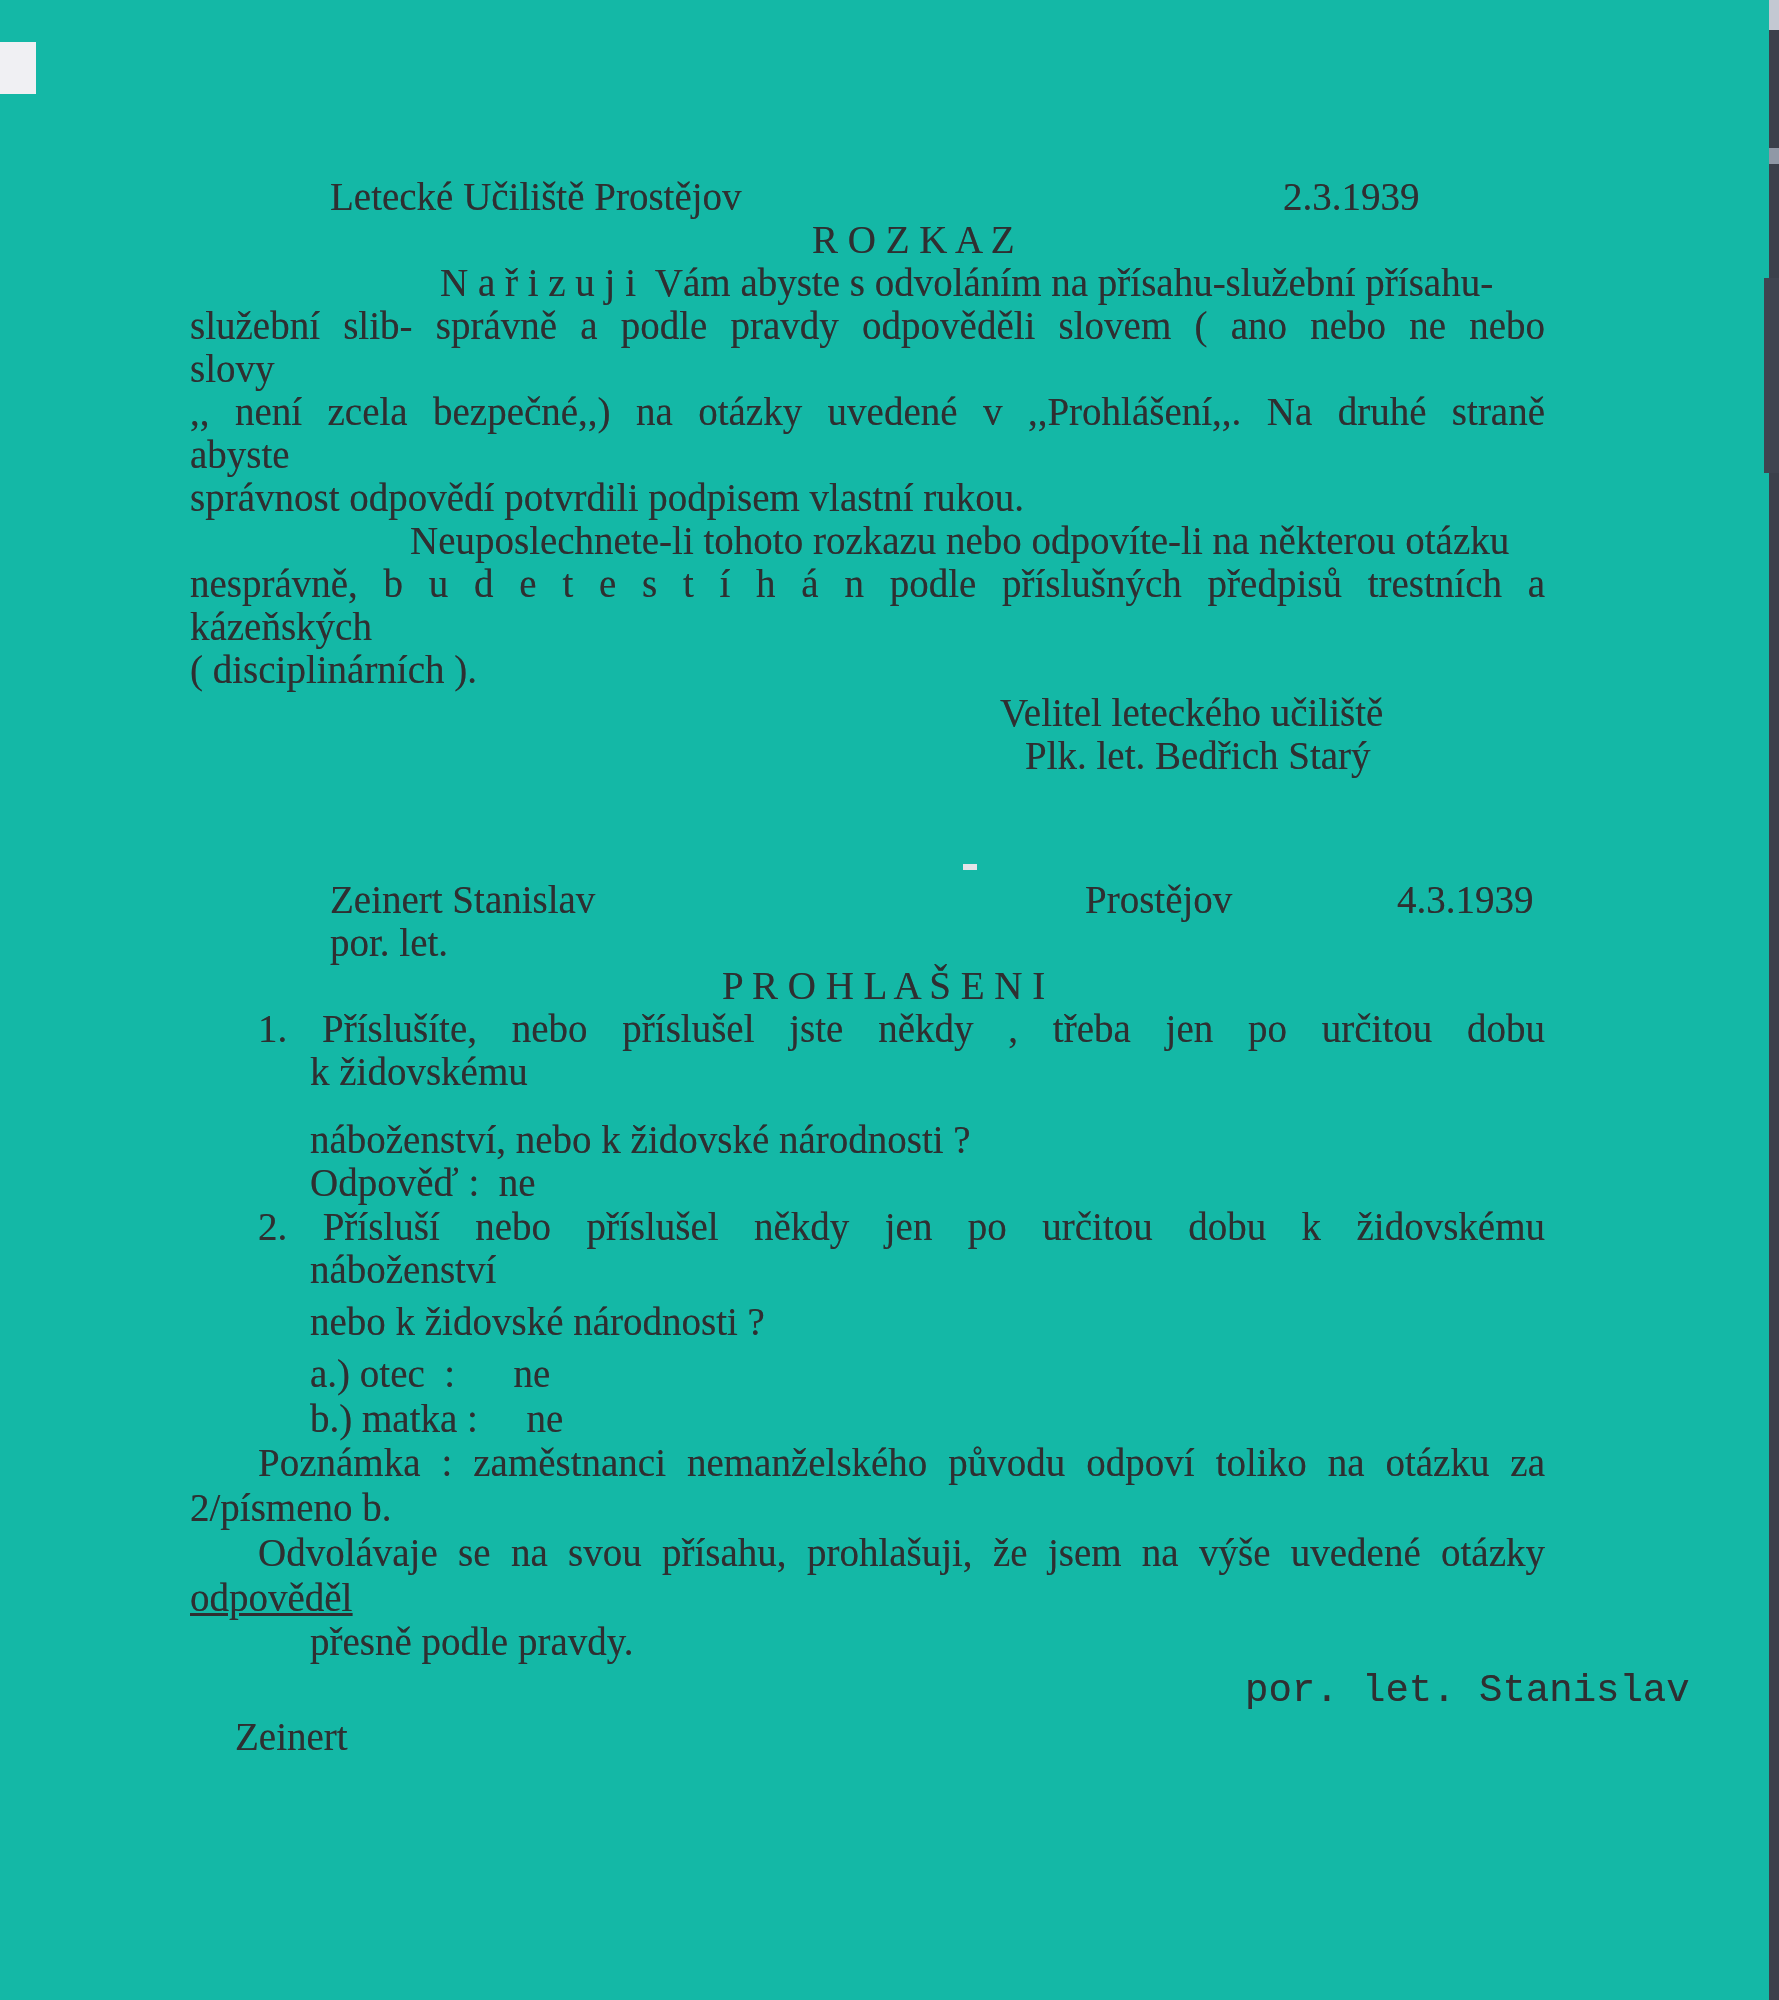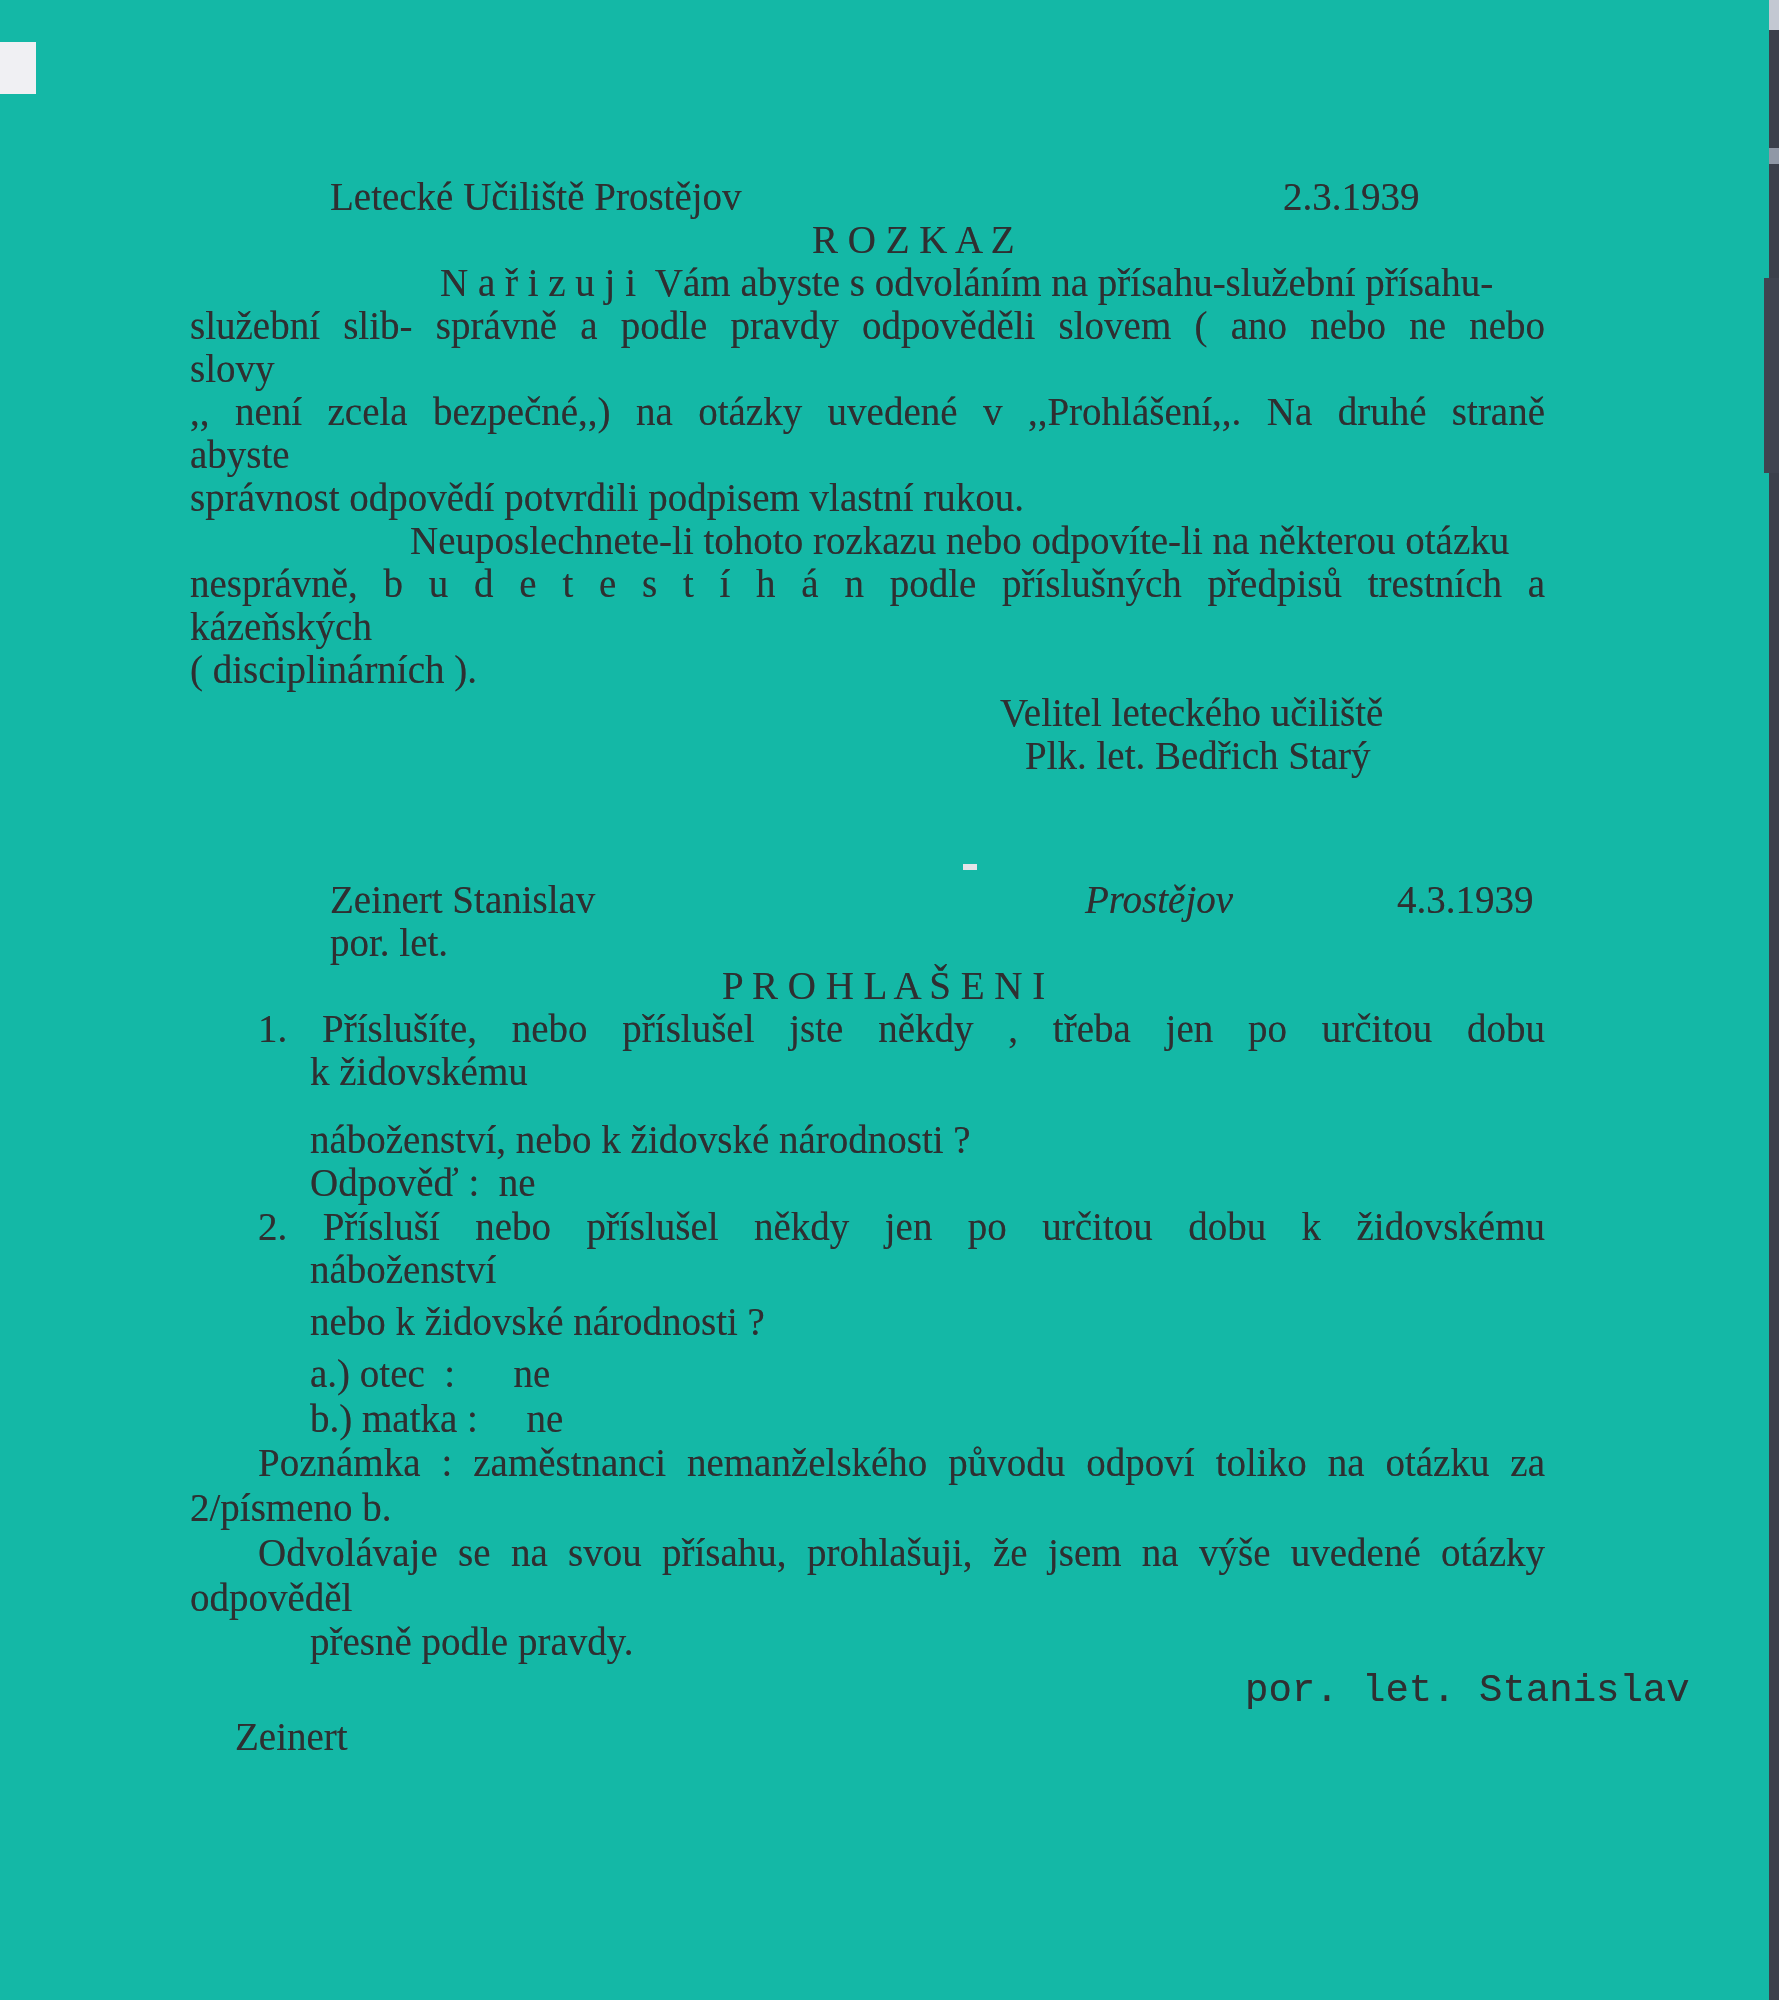--- a/index.html
+++ b/index.html
@@ -54,34 +54,34 @@
       <div class="line justify" style="left: 190px; top: 390px; width: 1355px;">,, není zcela bezpečné,,) na otázky uvedené v ,,Prohlášení,,. Na druhé straně</div>
       <div class="line" style="left: 190px; top: 433px;">abyste</div>
       <div class="line" style="left: 190px; top: 476px;">správnost odpovědí potvrdili podpisem vlastní rukou.</div>
       <div class="line" style="left: 410px; top: 519px;">Neuposlechnete-li tohoto rozkazu nebo odpovíte-li na některou otázku</div>
       <div class="line justify" style="left: 190px; top: 562px; width: 1355px;">nesprávně, b u d e t e   s t í h á n   podle příslušných předpisů trestních a</div>
       <div class="line" style="left: 190px; top: 605px;">kázeňských</div>
       <div class="line" style="left: 190px; top: 648px;">( disciplinárních ).</div>
       <div class="line" style="left: 1000px; top: 691px;">Velitel leteckého učiliště</div>
       <div class="line" style="left: 1025px; top: 734px; font-family: Liberation Serif, serif;">Plk. let. Bedřich Starý</div>
       <div class="line" style="left: 330px; top: 878px;">Zeinert Stanislav</div>
-      <div class="line" style="left: 1085px; top: 878px; font-style: italic;">Prostějov</div>
+      <div class="line" style="left: 1085px; top: 878px;">Prostějov</div>
       <div class="line" style="left: 1397px; top: 878px;">4.3.1939</div>
       <div class="line" style="left: 330px; top: 921px;">por. let.</div>
       <div class="line" style="left: 722px; top: 964px;">P R O H L A Š E N I</div>
       <div class="line justify" style="left: 258px; top: 1007px; width: 1287px;">1. Příslušíte, nebo příslušel jste někdy , třeba jen po určitou dobu</div>
       <div class="line" style="left: 310px; top: 1050px;">k židovskému</div>
       <div class="line" style="left: 310px; top: 1118px;">náboženství, nebo k židovské národnosti ?</div>
       <div class="line" style="left: 310px; top: 1161px;">Odpověď :  ne</div>
       <div class="line justify" style="left: 258px; top: 1205px; width: 1287px;">2. Přísluší nebo příslušel někdy jen po určitou dobu k židovskému</div>
       <div class="line" style="left: 310px; top: 1248px;">náboženství</div>
       <div class="line" style="left: 310px; top: 1300px;">nebo k židovské národnosti ?</div>
       <div class="line" style="left: 310px; top: 1352px;">a.) otec  :      ne</div>
       <div class="line" style="left: 310px; top: 1397px;">b.) matka :     ne</div>
       <div class="line justify" style="left: 258px; top: 1441px; width: 1287px;">Poznámka : zaměstnanci nemanželského původu odpoví toliko na otázku za</div>
       <div class="line" style="left: 190px; top: 1486px;">2/písmeno b.</div>
       <div class="line justify" style="left: 258px; top: 1531px; width: 1287px;">Odvolávaje se na svou přísahu, prohlašuji, že jsem na výše uvedené otázky</div>
-      <div class="line" style="left: 190px; top: 1576px;">odpověděl</div>
+      <div class="line" style="left: 190px; top: 1576px; text-decoration: underline;">odpověděl</div>
       <div class="line" style="left: 310px; top: 1620px;">přesně podle pravdy.</div>
       <div class="line" style="left: 1245px; top: 1670px; font-family: Liberation Mono, monospace;">por. let. Stanislav</div>
       <div class="line" style="left: 235px; top: 1715px;">Zeinert</div>
     </div>
 </div>
 
 </body></html>

